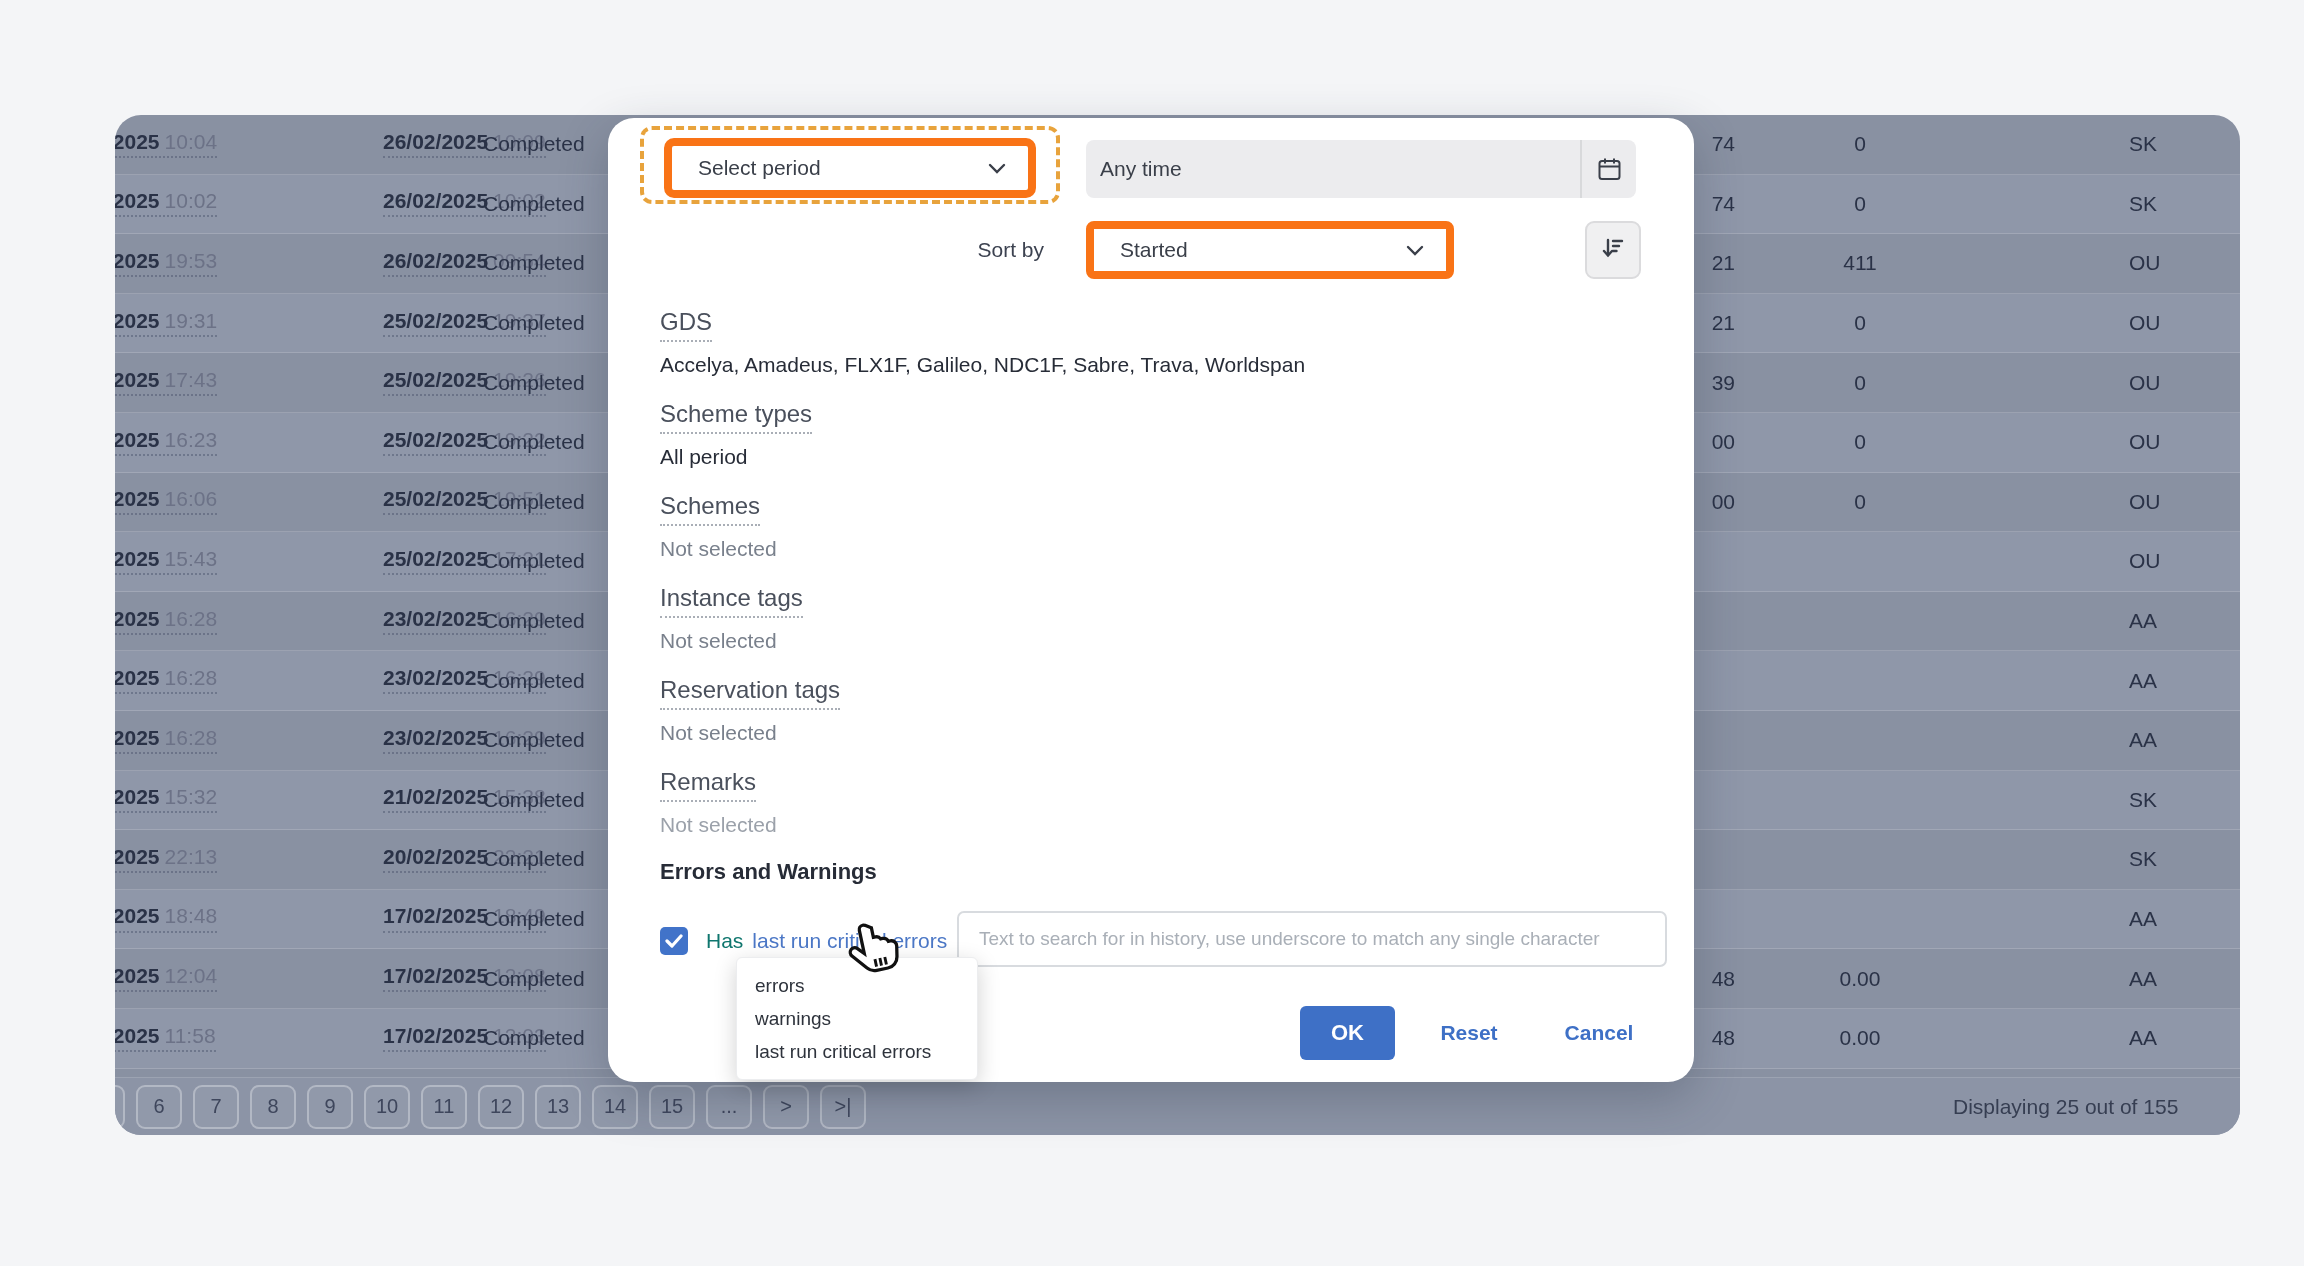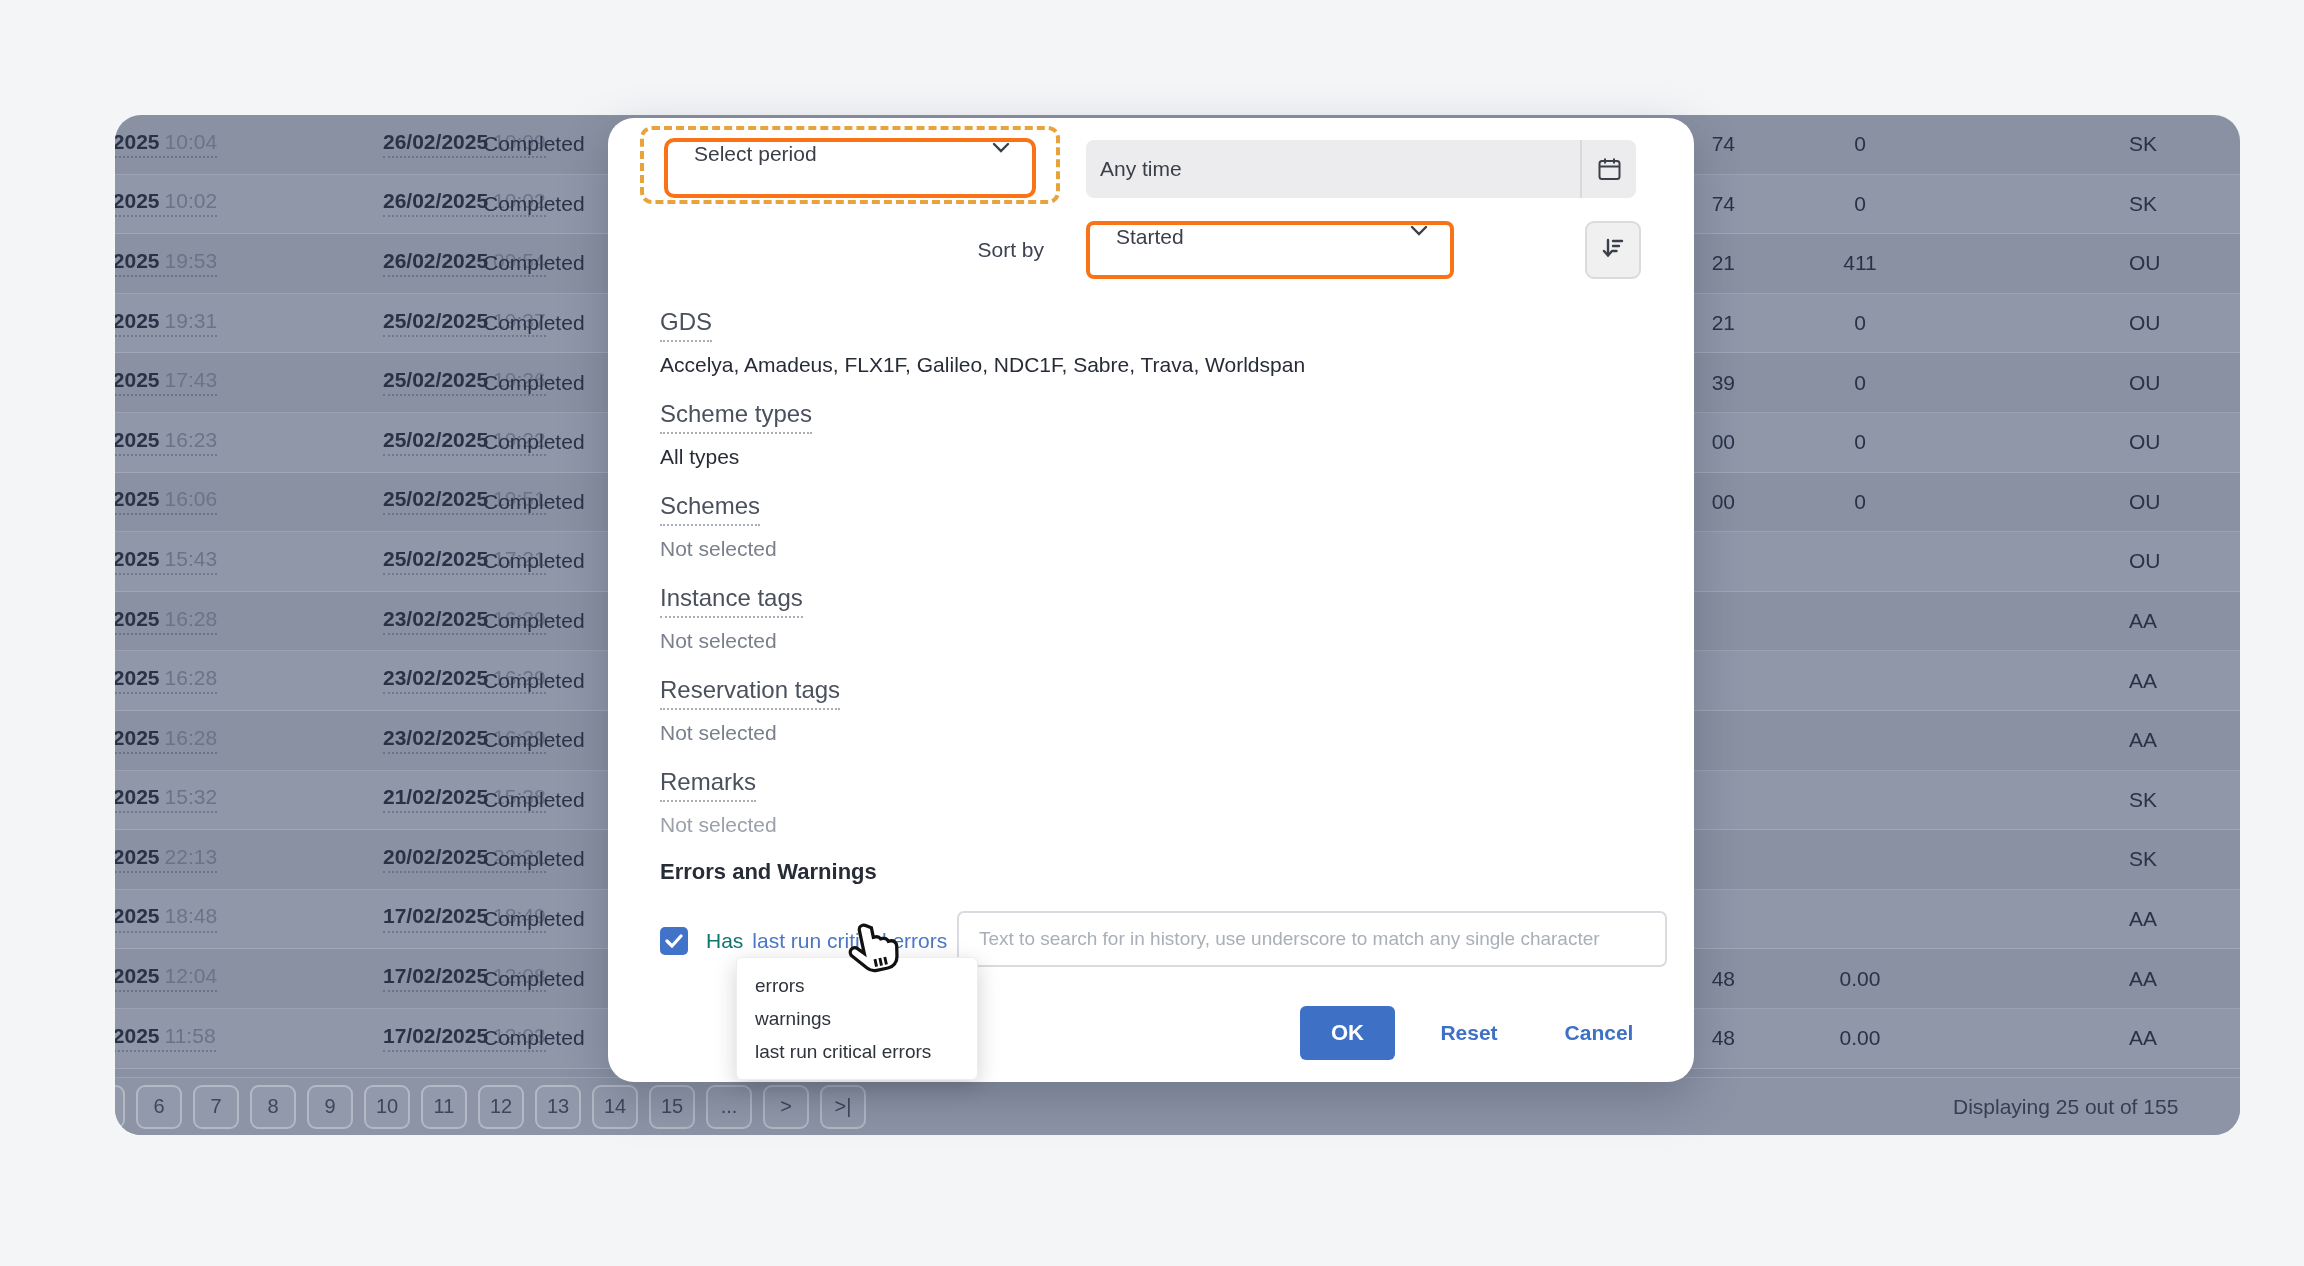--- a/index.html
+++ b/index.html
@@ -29,22 +29,22 @@
            border-radius:9px;color:#3e465c;font-size:20px;display:flex;align-items:center;
            justify-content:center;background:rgba(255,255,255,.05);flex:0 0 auto;}
   .pagebtn:first-child{margin-left:-36px;}
   .displaying{position:absolute;left:1838px;bottom:16px;white-space:nowrap;font-size:21px;color:#363e52;}
 
   
   .modal{position:absolute;left:608px;top:118px;width:1086px;height:964px;background:#fff;
          border-radius:26px;box-shadow:0 16px 48px rgba(40,50,70,.28);z-index:20;}
   .dashed-highlight{position:absolute;left:32px;top:8px;width:420px;height:78px;
                     border:4px dashed #e8a33c;border-radius:12px;box-sizing:border-box;}
-  .select{position:absolute;box-sizing:border-box;background:#fff;border:4px solid #f97316;
-          border-radius:10px;display:flex;align-items:flex-start;font-size:21px;color:#3a3f49;}
+  .select{position:absolute;box-sizing:border-box;background:#fff;border:8px solid #f97316;
+          border-radius:10px;display:flex;align-items:center;font-size:21px;color:#3a3f49;}
   .select .lbl{padding-left:26px;flex:1;}
   .select .chev{margin-right:22px;display:flex;}
   .period-select{left:56px;top:20px;width:372px;height:60px;}
   .started-select{left:478px;top:103px;width:368px;height:58px;border-radius:8px;}
   .anytime{position:absolute;left:478px;top:22px;width:550px;height:58px;background:#ececee;
            border-radius:8px;display:flex;align-items:center;font-size:21px;color:#3a3f49;}
   .anytime .lbl{padding-left:14px;flex:1;}
   .anytime .ic{width:54px;height:100%;border-left:2px solid #d8d9db;display:flex;
                align-items:center;justify-content:center;}
   .sortby{position:absolute;left:300px;top:116px;width:136px;text-align:right;font-size:21px;
@@ -384,21 +384,21 @@
     </div>
 
     <div class="sections" id="sections">
   <div class="section" style="top: 190px;">
     <div><span class="sec-h">GDS</span></div>
     <div class="sec-v tone-dark">Accelya, Amadeus, FLX1F, Galileo, NDC1F, Sabre, Trava, Worldspan</div>
   </div>
 
   <div class="section" style="top: 282px;">
     <div><span class="sec-h">Scheme types</span></div>
-    <div class="sec-v tone-dark">All types</div>
+    <div class="sec-v tone-dark">All period</div>
   </div>
 
   <div class="section" style="top: 374px;">
     <div><span class="sec-h">Schemes</span></div>
     <div class="sec-v tone-muted">Not selected</div>
   </div>
 
   <div class="section" style="top: 466px;">
     <div><span class="sec-h">Instance tags</span></div>
     <div class="sec-v tone-muted">Not selected</div>

